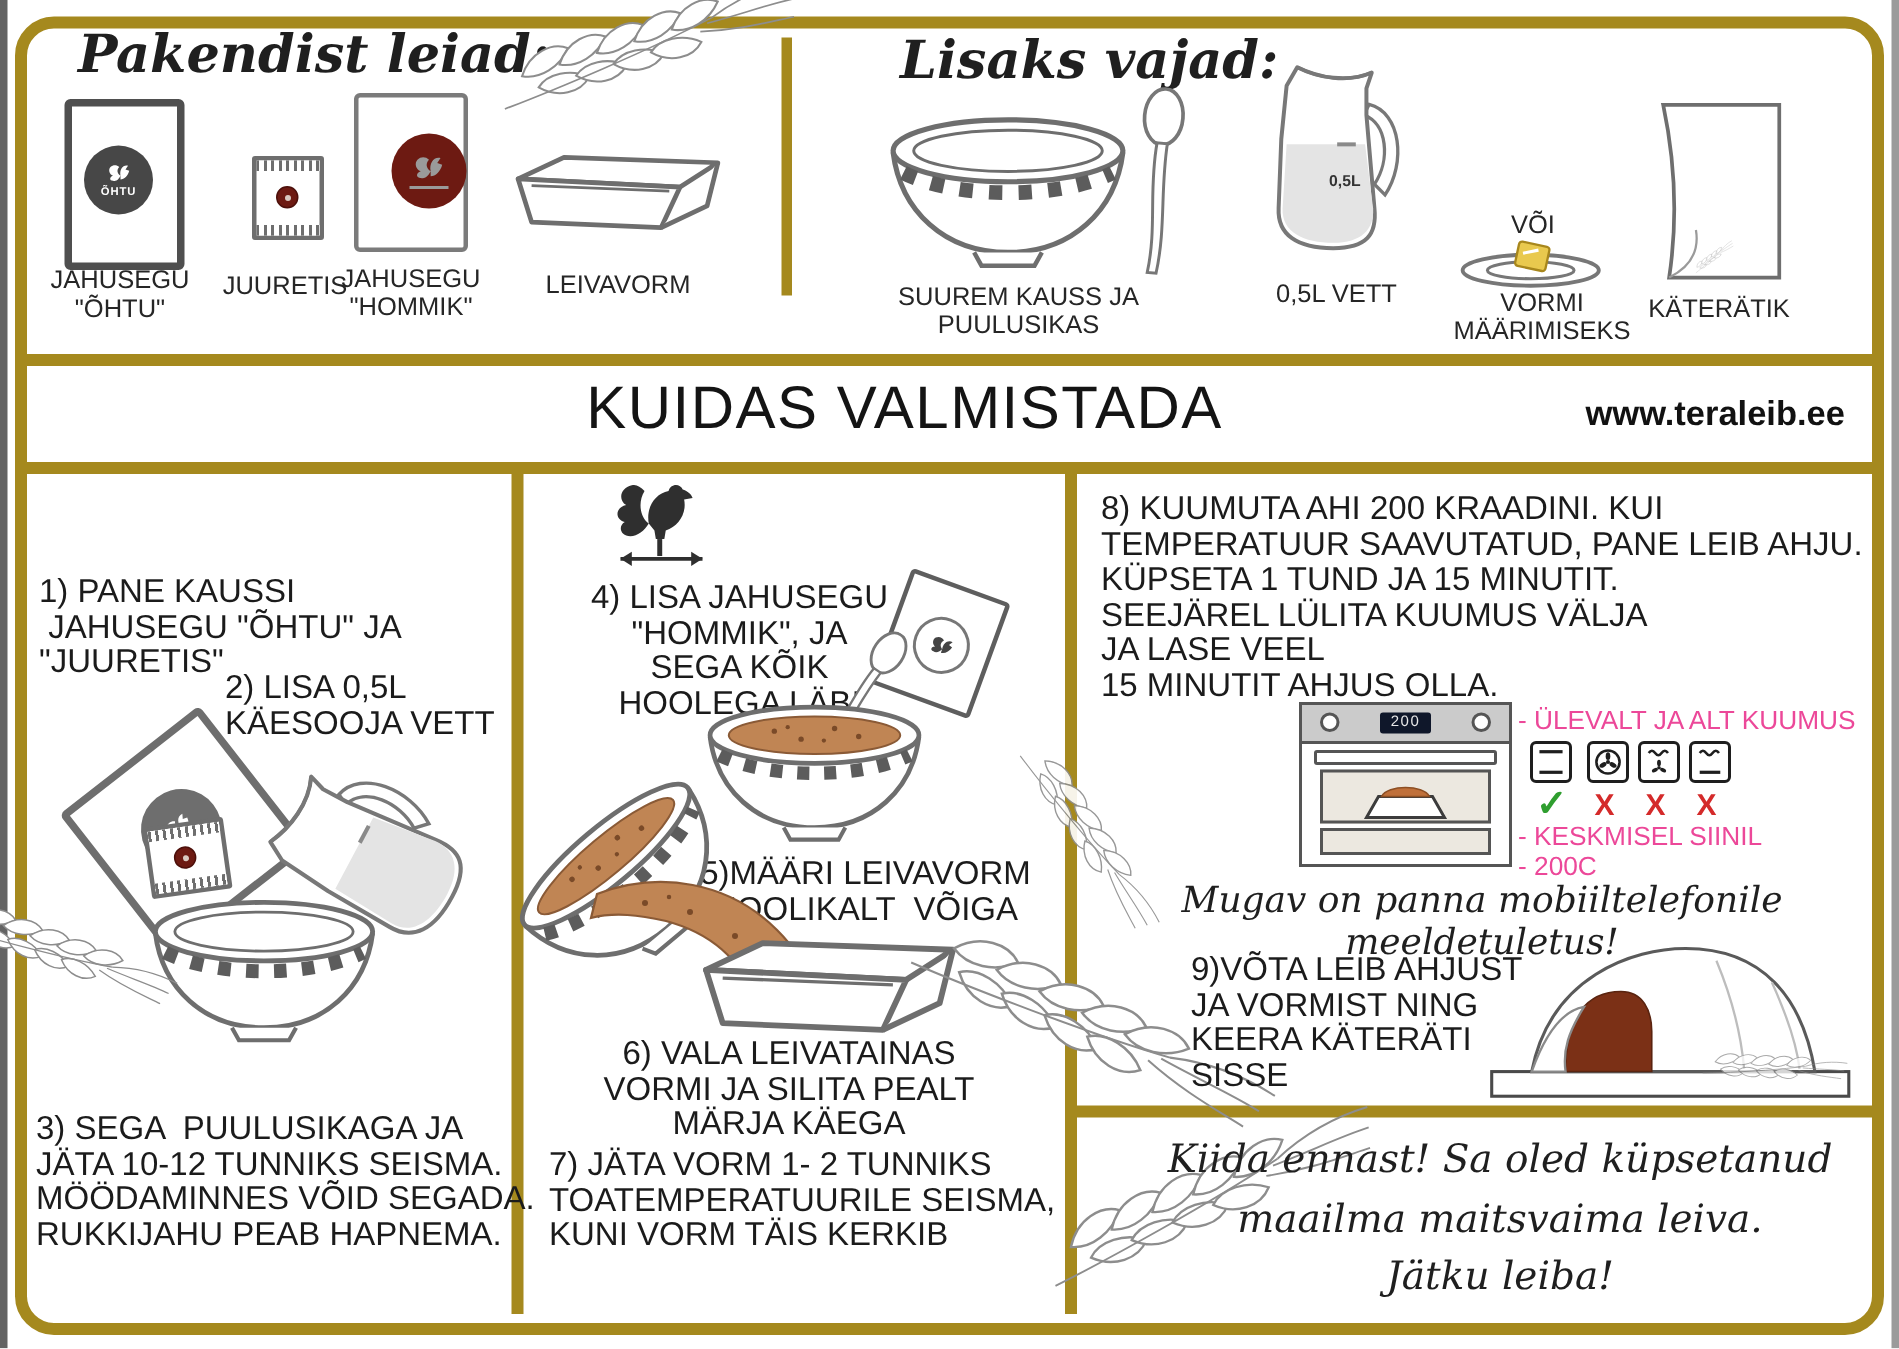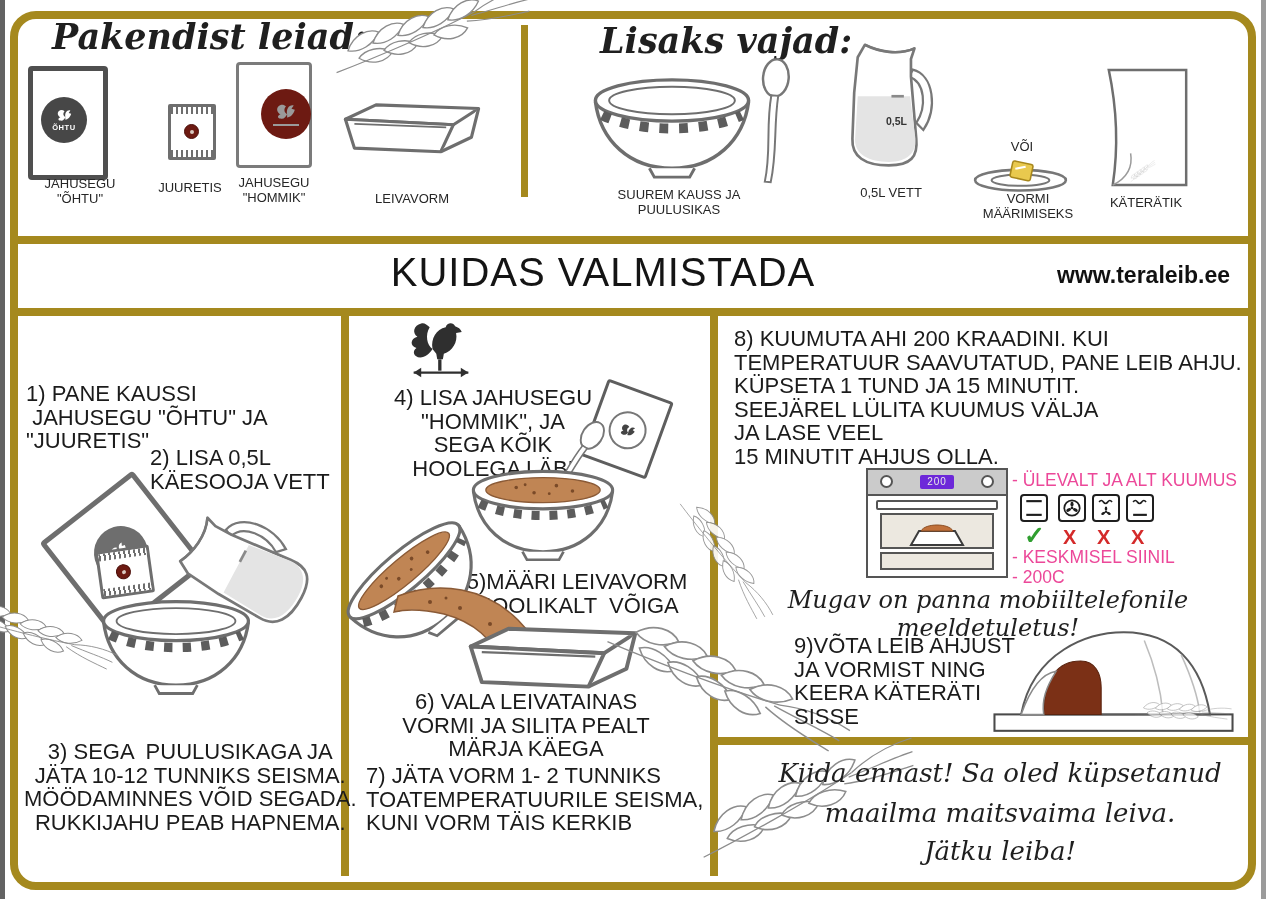--- a/index.html
+++ b/index.html
@@ -7,21 +7,21 @@
           font-family:"Liberation Sans",sans-serif;color:#1b1b1b;}
   .edge{position:absolute;top:0;height:100%;}
   .edge-left{left:0;width:5px;background:#636363;}
   .edge-right{right:0;width:5px;background:#9b9b9b;}
   .frame{position:absolute;left:10px;top:11px;right:10px;bottom:9px;
          border:8px solid #a5891e;border-radius:26px;}
   .gold{position:absolute;background:#a5891e;}
   .script{font-family:"DejaVu Serif",serif;font-style:italic;color:#1f1f1f;}
   .heading{position:absolute;font-size:35px;font-weight:600;}
   .steptext{position:absolute;white-space:pre-wrap;font-size:22px;line-height:1.07;color:#1b1b1b;}
-  .caption{position:absolute;white-space:pre-line;font-size:13px;line-height:1.12;color:#262626;text-align:center;}
+  .caption{position:absolute;white-space:pre-line;font-size:17px;line-height:1.12;color:#262626;text-align:center;}
   .abs{position:absolute;}
   .center{text-align:center;}
   
   .bag{position:absolute;background:#fff;border:5px solid #4f4f4f;border-radius:4px;}
   .bag.thin{border:3.5px solid #7b7b7b;}
   .badge{position:absolute;border-radius:50%;display:flex;flex-direction:column;
          align-items:center;justify-content:center;}
   .badge.dark{background:#474747;color:#fff;}
   .badge.maroon{background:#6d1a12;color:#9a9a9a;}
   .badge.grayfill{background:#6e6e6e;color:#fff;}
@@ -33,21 +33,21 @@
   .dot-maroon{position:absolute;border-radius:50%;background:#6d1a12;border:1.5px solid #4c0f0a;
      display:flex;align-items:center;justify-content:center;}
   .dot-maroon i{width:4px;height:4px;border-radius:50%;background:#d9c9c0;}
   .packet{position:absolute;background:#fff;border:3px solid #5e5e5e;border-radius:3px;}
   
   .oven{position:absolute;left:866px;top:468px;width:142px;height:110px;background:#fff;
         border:2.5px solid #555;display:flex;flex-direction:column;box-sizing:border-box;}
   .oven-top{height:26px;background:#cbcbcb;border-bottom:2px solid #555;display:flex;
         align-items:center;justify-content:space-between;padding:0 12px;}
   .knob{width:13px;height:13px;border-radius:50%;background:#fff;border:2.5px solid #555;box-sizing:border-box;}
-  .oven-display{background:#6d28d9;color:#e8e8e8;font-size:10px;line-height:14px;padding:0 7px;
+  .oven-display{background:#0f172a;color:#e8e8e8;font-size:10px;line-height:14px;padding:0 7px;
         border-radius:2px;letter-spacing:1px;}
   .oven-handle{margin:4px 8px 3px;height:7px;border:2px solid #555;border-radius:2px;}
   .oven-window{margin:0 12px;height:36px;background:#ece8e0;border:2px solid #555;
         display:flex;align-items:flex-end;justify-content:center;}
   .oven-drawer{margin:3px 12px 6px;height:15px;background:#ece8e0;border:2px solid #555;}
   .mode{position:absolute;width:28px;height:28px;border:2.5px solid #1e1e1e;border-radius:4px;
         background:#fff;box-sizing:border-box;}
   .mode svg{position:absolute;inset:0;}
   .markline{position:absolute;font-weight:bold;}
   .oven-note{position:absolute;font-size:17.5px;color:#ec4899;white-space:nowrap;}
@@ -165,21 +165,21 @@
   <div class="gold" style="left:341px;top:316px;width:8px;height:560px;"></div>
   <div class="gold" style="left:710px;top:316px;width:8px;height:560px;"></div>
   <div class="gold" style="left:718px;right:17px;top:737px;height:8px;"></div>
 
   <div>
     <div class="heading script" style="left:52px;top:16px;">Pakendist leiad:</div>
     <svg class="abs" style="left:332px;top:-6px;width:205px;height:92px;transform:rotate(-6deg);">
         <use href="#wheat"></use>
       </svg>
 
-    <div class="bag" style="left:28px;top:66px;width:70px;height:104px;">
+    <div class="bag" style="left:43px;top:66px;width:70px;height:104px;">
       <div class="badge dark" style="left:8px;top:26px;width:46px;height:46px;">
         <svg width="17" height="15" style="color:#fff">
             <use href="#roosterMini"></use>
           </svg>
         <i class="badge-text">ÕHTU</i>
       </div>
     </div>
     <div class="caption" style="left:20px;top:177px;width:120px;">JAHUSEGU
 "ÕHTU"</div>
 
@@ -197,21 +197,21 @@
           </svg>
         <span style="width:26px;height:2px;background:#9a9a9a;margin-top:2px;"></span>
       </div>
     </div>
     <div class="caption" style="left:222px;top:176px;width:104px;">JAHUSEGU
 "HOMMIK"</div>
 
     <svg class="abs" style="left:340px;top:98px;width:144px;height:66px;">
         <use href="#pan"></use>
       </svg>
-    <div class="caption" style="left:344px;top:192px;width:136px;">LEIVAVORM</div>
+    <div class="caption" style="left:344px;top:180px;width:136px;">LEIVAVORM</div>
   </div>
 
   <div>
     <div class="heading script" style="left:600px;top:20px;">Lisaks vajad:</div>
 
     <svg class="abs" style="left:588px;top:74px;width:168px;height:110px;">
         <use href="#bowl"></use>
       </svg>
     <svg class="abs" style="left:752px;top:58px;width:40px;height:128px;transform:rotate(5deg);">
         <use href="#spoon"></use>
@@ -266,21 +266,21 @@
     <svg class="abs" style="left:196px;top:492px;width:105px;height:150px;transform:rotate(-62deg);">
         <use href="#jug"></use>
       </svg>
     <svg class="abs" style="left:96px;top:596px;width:160px;height:104px;">
         <use href="#bowl"></use>
       </svg>
     <svg class="abs" style="left:-36px;top:608px;width:150px;height:70px;transform:rotate(32deg);">
         <use href="#wheat"></use>
       </svg>
 
-    <div class="steptext" style="left:24px;top:740px;text-align:center;">3) SEGA  PUULUSIKAGA JA
+    <div class="steptext" style="left:24px;top:740px;">3) SEGA  PUULUSIKAGA JA
 JÄTA 10-12 TUNNIKS SEISMA.
 MÖÖDAMINNES VÕID SEGADA.
 RUKKIJAHU PEAB HAPNEMA.</div>
   </div>
 
   <div>
     <svg class="abs" style="left:408px;top:318px;width:66px;height:62px;">
         <use href="#roosterVane"></use>
       </svg>
 

